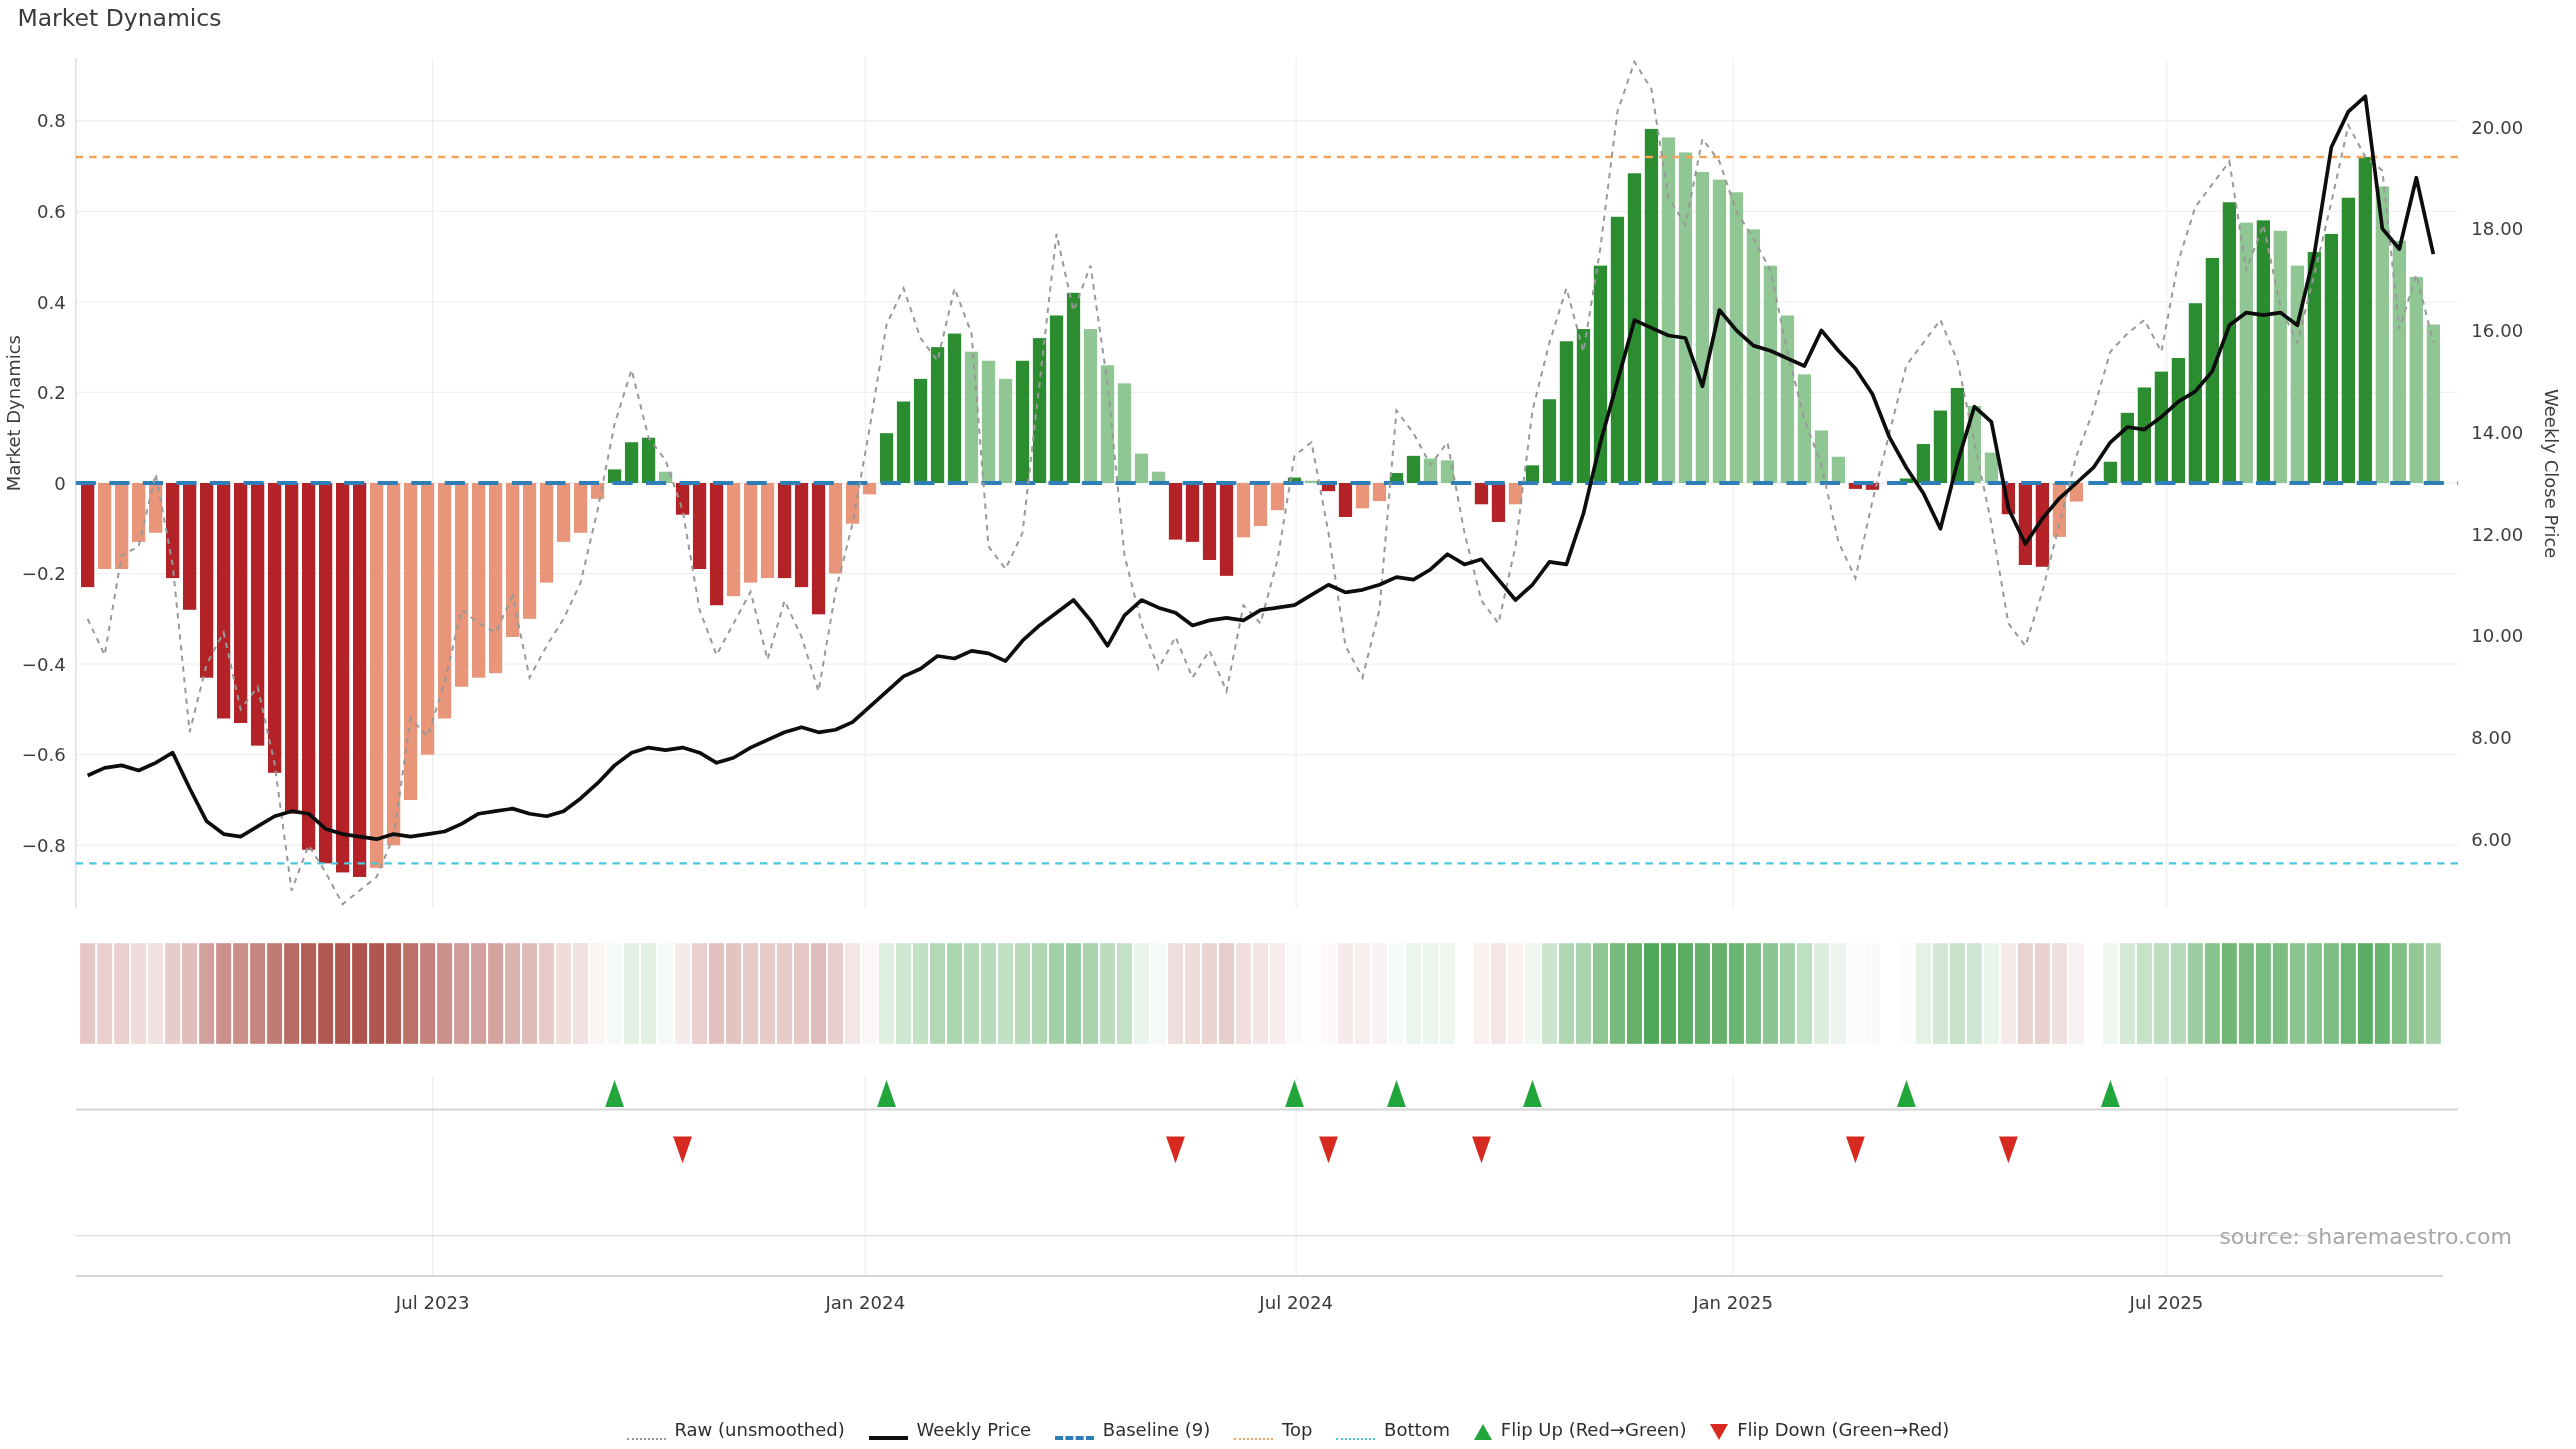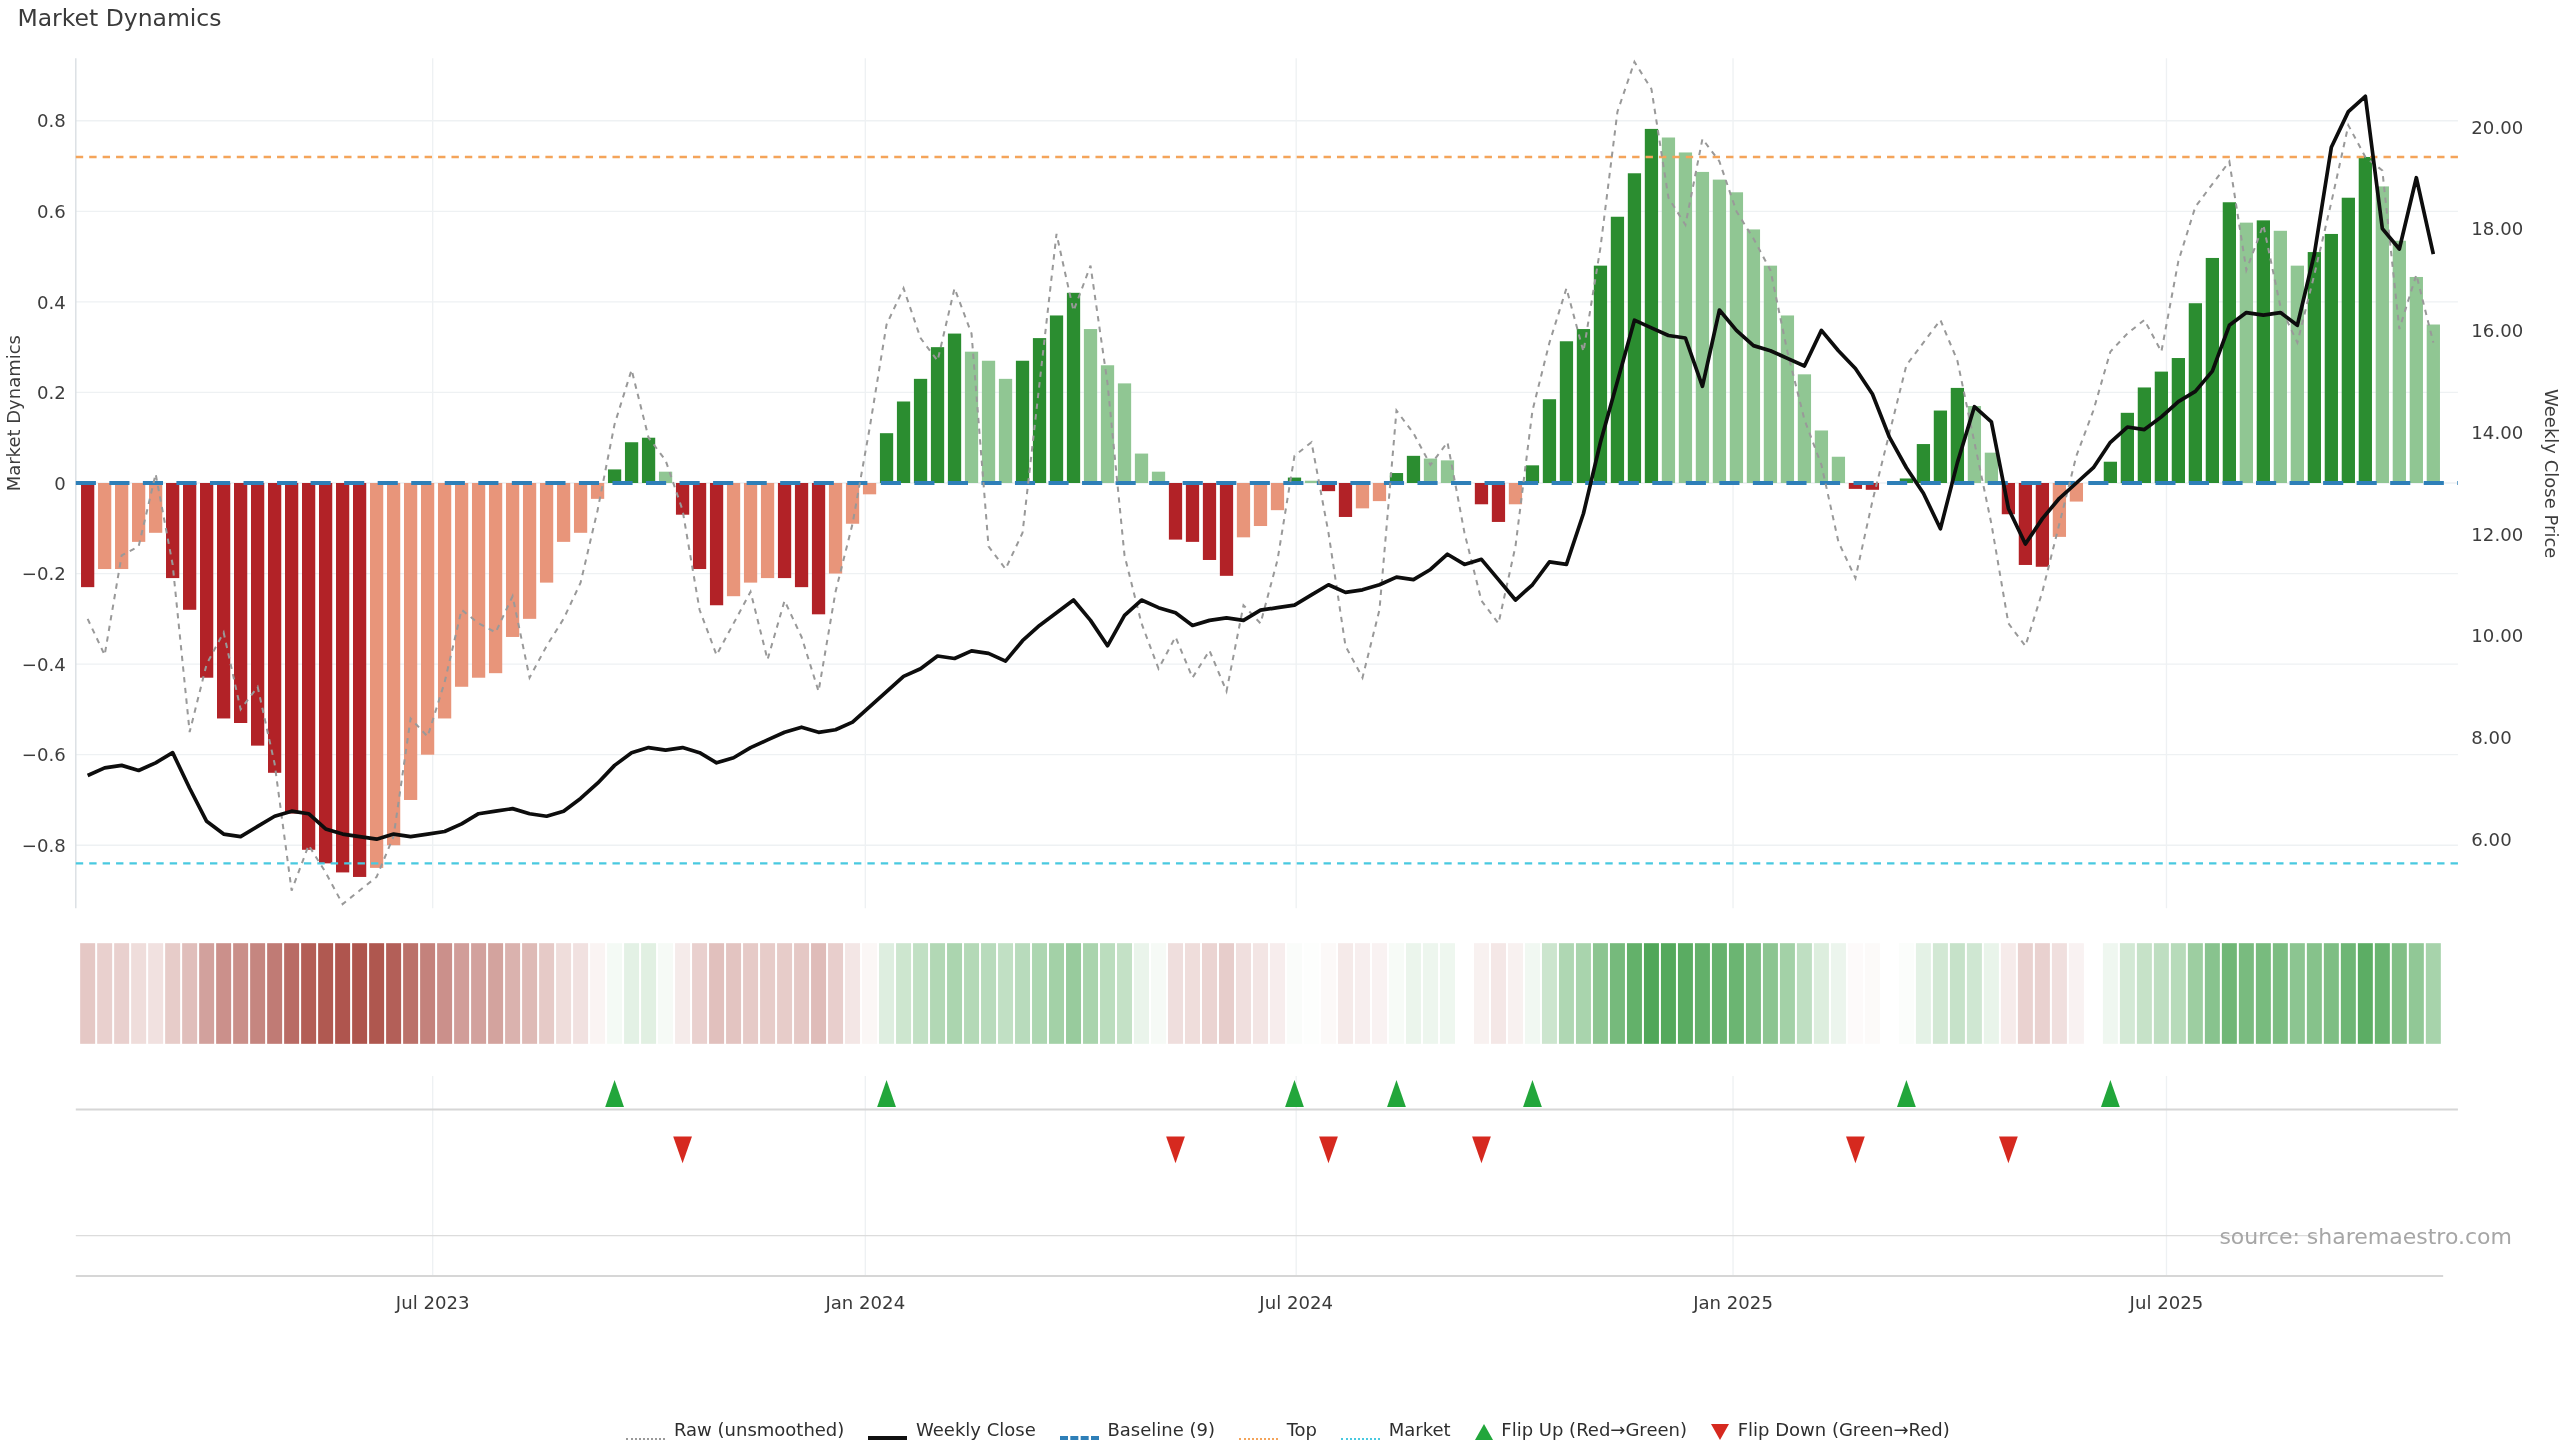--- a/index.html
+++ b/index.html
@@ -385,33 +385,33 @@
 
   <div class="source-note">source: sharemaestro.com</div>
 
   <div class="legend">
     <div class="legend-item">
       <span class="sw sw-raw"></span>
       <span>Raw (unsmoothed)</span>
     </div>
     <div class="legend-item">
       <span class="sw sw-close"></span>
-      <span>Weekly Close</span>
+      <span>Weekly Price</span>
     </div>
     <div class="legend-item">
       <span class="sw sw-base"></span>
       <span>Baseline (9)</span>
     </div>
     <div class="legend-item">
       <span class="sw sw-top"></span>
       <span>Top</span>
     </div>
     <div class="legend-item">
       <span class="sw sw-bottom"></span>
-      <span>Market</span>
+      <span>Bottom</span>
     </div>
     <div class="legend-item">
       <span class="tri-up"></span>
       <span>Flip Up (Red→Green)</span>
     </div>
     <div class="legend-item">
       <span class="tri-down"></span>
       <span>Flip Down (Green→Red)</span>
     </div>
   </div>

